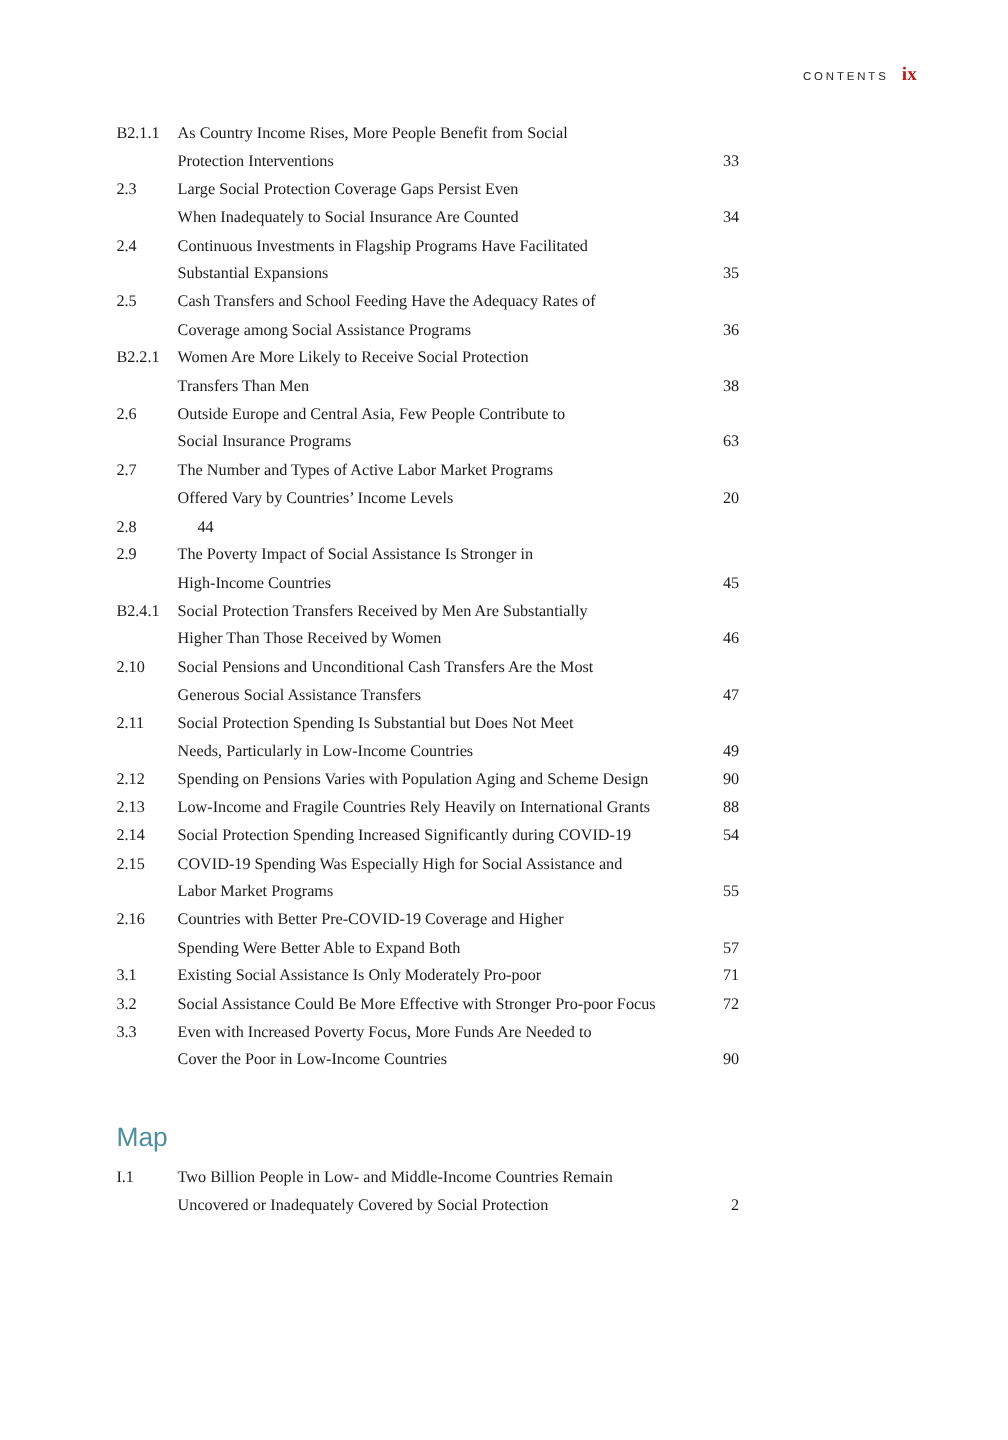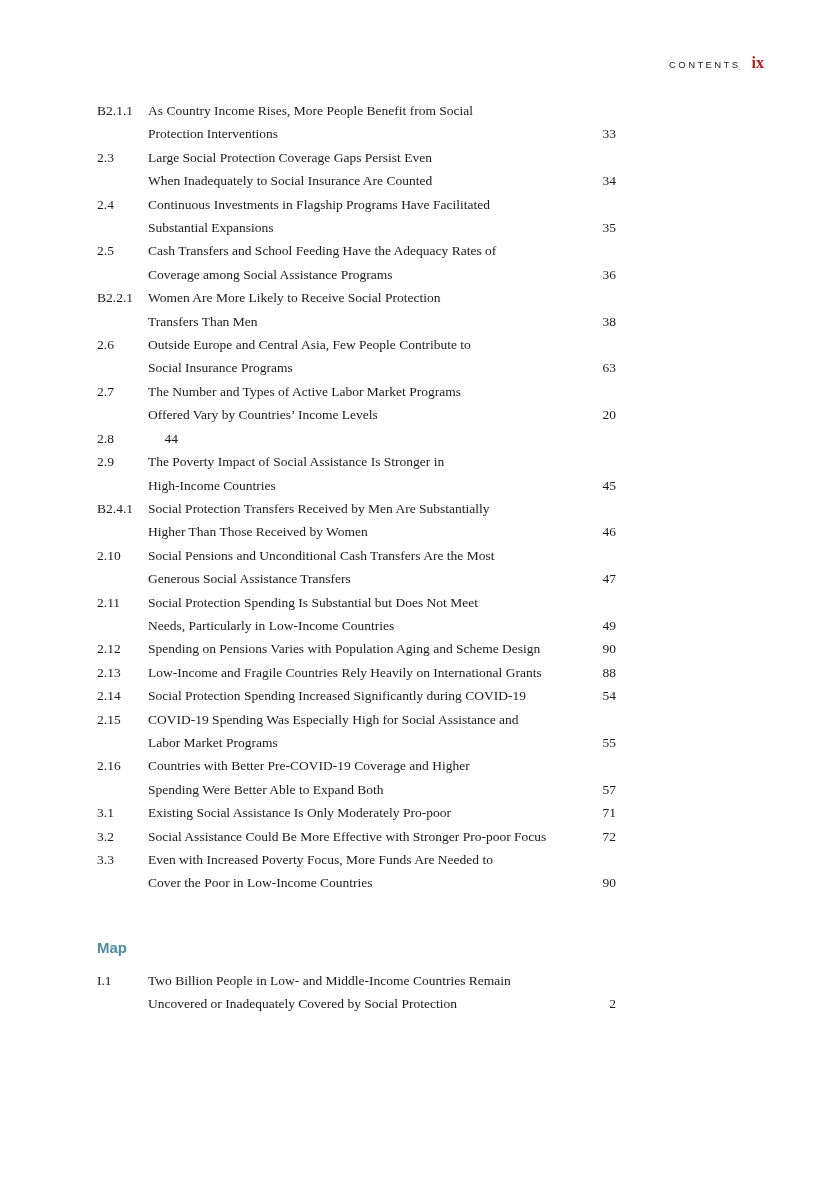--- a/index.html
+++ b/index.html
@@ -41,22 +41,22 @@
   }
   #figures-list { top: 99px; }
   .map-section {
     position: absolute;
     left: 97px;
     top: 936px;
     width: 519px;
   }
   .map-heading {
     font-family: "Liberation Sans", sans-serif;
-    font-weight: 700;
-    font-size: 15px;
+    font-weight: 400;
+    font-size: 22px;
     line-height: 24px;
     margin: 0 0 9px 0;
   }
   .toc-row {
     display: flex;
     align-items: center;
   }
   .toc-id {
     flex: none;
     width: 51px;

